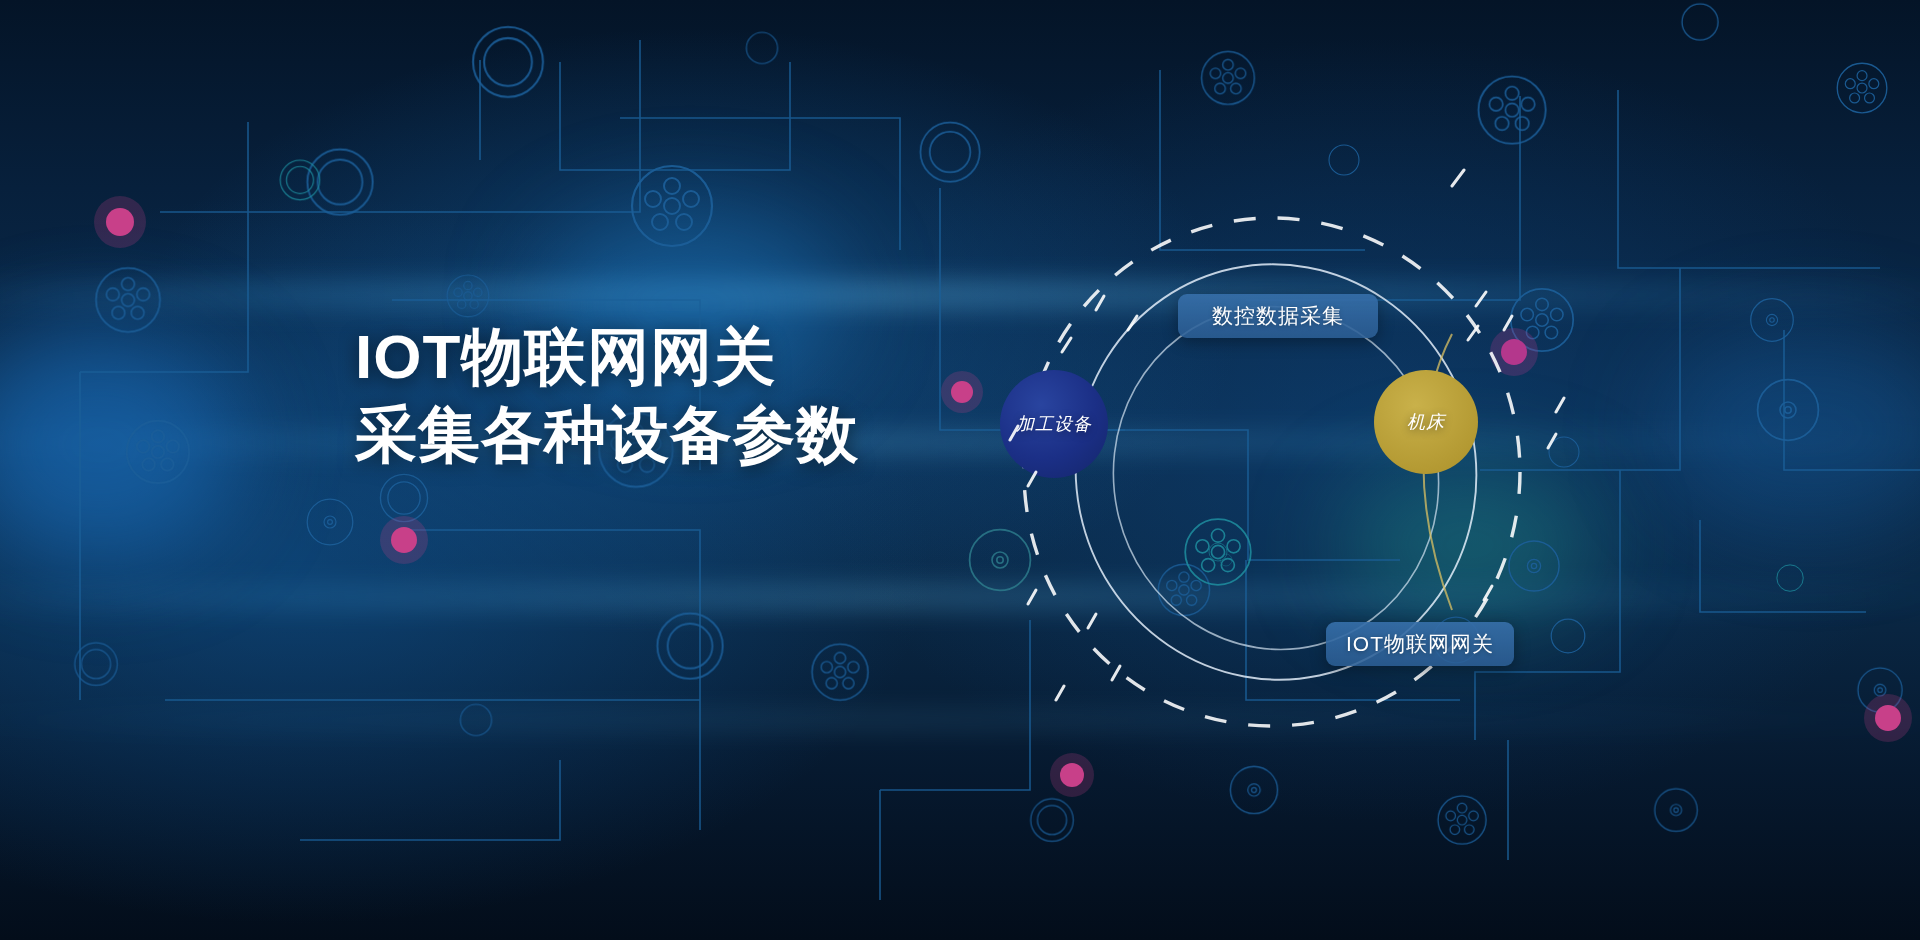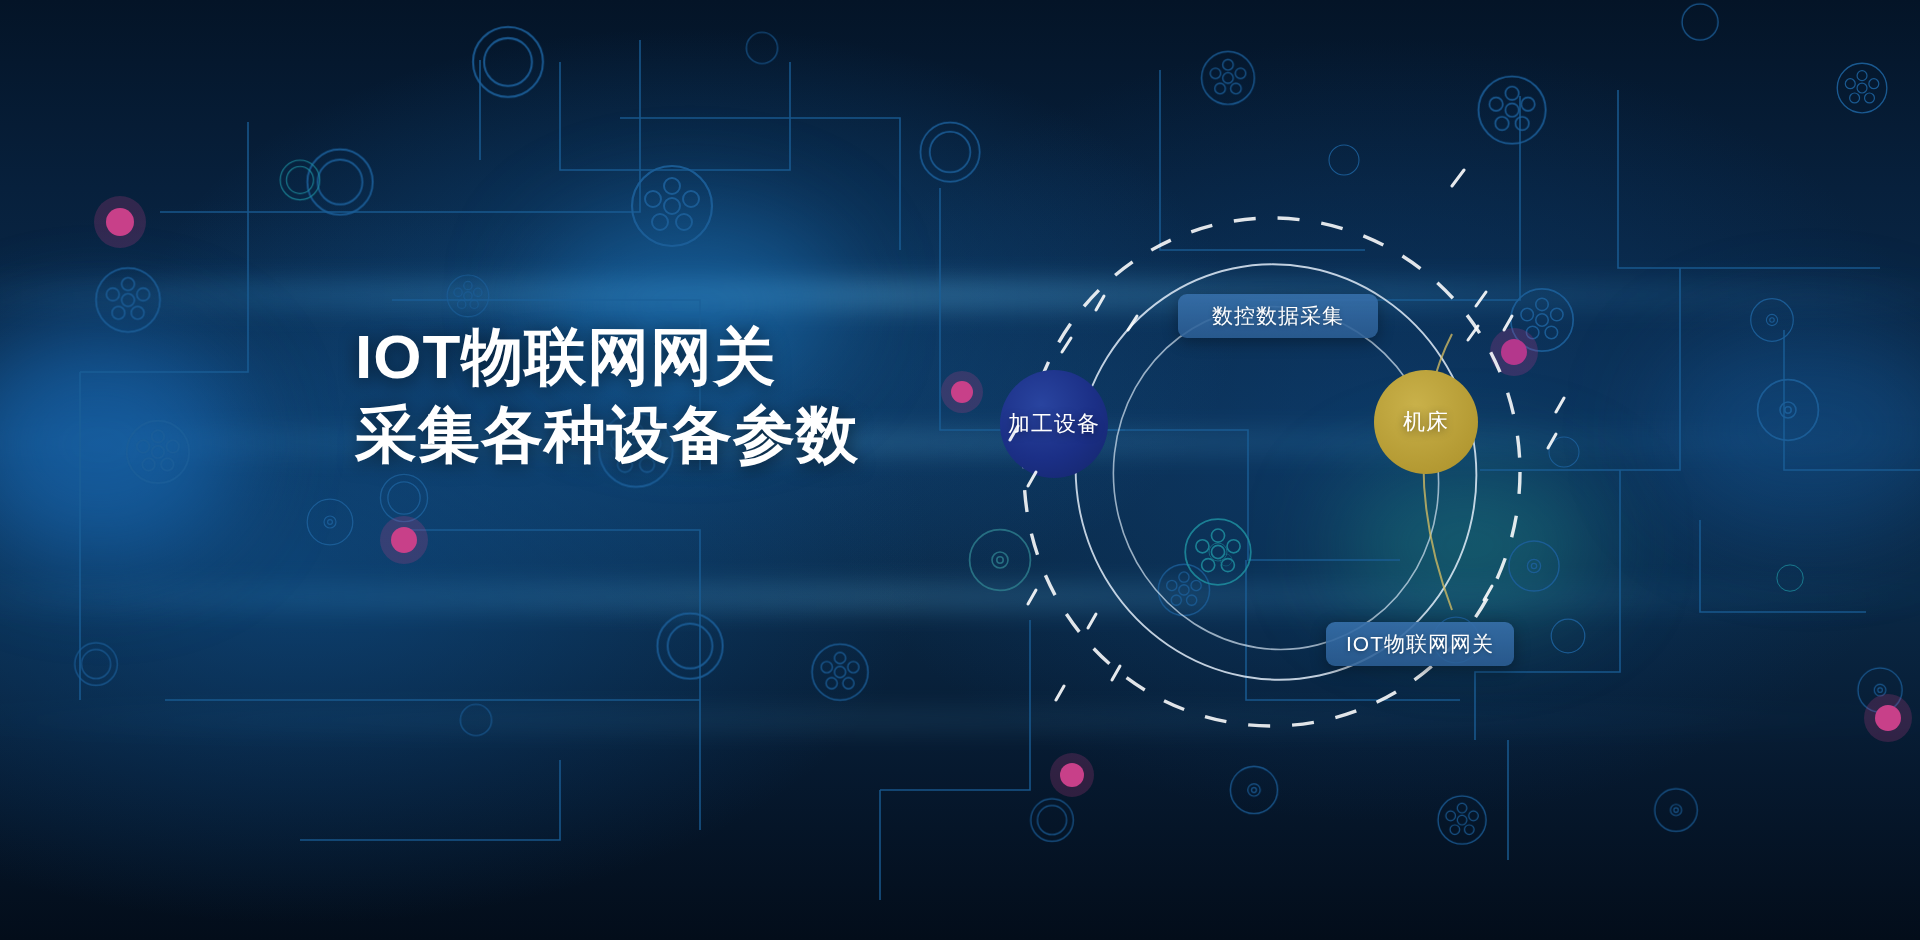--- a/index.html
+++ b/index.html
@@ -49,22 +49,23 @@
     font-weight:700;
     letter-spacing:1px;
     line-height:78px;
     white-space:nowrap;
   }
 
   
   .node{
     position:absolute;border-radius:50%;
     display:flex;align-items:center;justify-content:center;
-    color:#fff;font-size:22px;font-weight:400;letter-spacing:1px;
+    color:#fff;font-size:18px;font-weight:400;letter-spacing:1px;
     text-shadow:0 2px 8px rgba(0,0,0,.45);
+    font-style:italic;
   }
   .node::after{
     content:"";position:absolute;inset:-18px;border-radius:50%;
     filter:blur(20px);z-index:-1;
   }
   #node-jiagong{left:1000px;top:370px;width:108px;height:108px;
     background:radial-gradient(circle at 38% 32%,#29449f 0%,#1b2f86 55%,#142569 100%);}
   #node-jiagong::after{background:rgba(40,70,190,.42);}
   #node-jichuang{left:1374px;top:370px;width:104px;height:104px;
     background:radial-gradient(circle at 40% 34%,#cbb košice 0%,#b39a34 100%);

